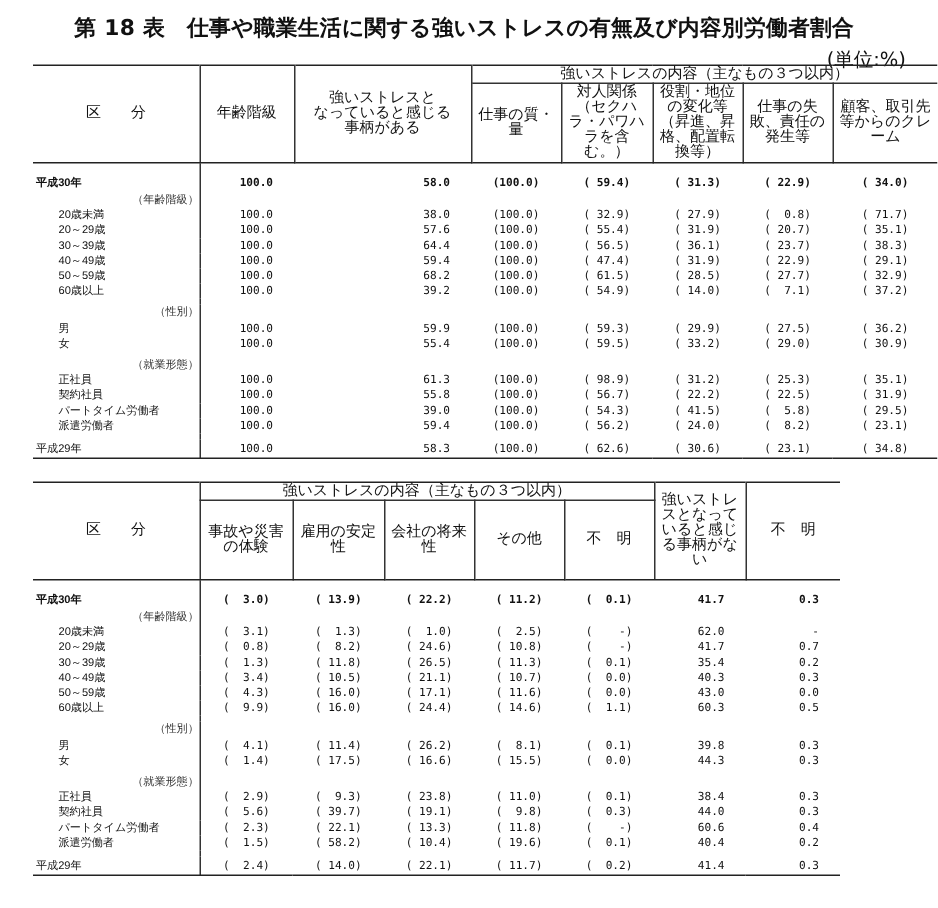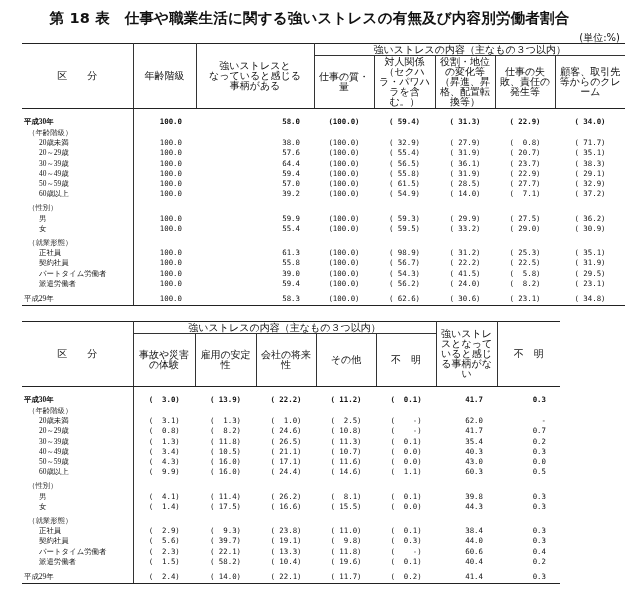--- a/index.html
+++ b/index.html
@@ -1,33 +1,33 @@
 <!DOCTYPE html>
 <html><head>
 <meta charset="utf-8">
 <style>
   html, body { margin: 0; padding: 0; background: #ffffff; }
   body { width: 625px; height: 605px; position: relative; overflow: hidden;
          font-family: "DejaVu Sans", "Liberation Sans", sans-serif; color: #111; }
   .title { position: absolute; top: 9px; left: 0; width: 619px; text-align: center;
            font-size: 14.5px; font-weight: bold; letter-spacing: 0.2px; }
-  .unit { position: absolute; top: 31px; right: 5px; font-size: 10px; }
+  .unit { position: absolute; top: 31px; right: 21px; font-size: 13px; }
   table { position: absolute; border-collapse: collapse; table-layout: fixed; font-size: 7.6px; }
   #t1 { left: 22px; top: 43px; width: 603px; }
   #t2 { left: 22px; top: 321px; width: 538px; }
   th { font-weight: normal; text-align: center; vertical-align: middle; padding: 0 1px;
        line-height: 10px; font-size: 10px; }
   .hdr-top { border-top: 1.5px solid #222; }
   .hdr-bottom th { border-bottom: 1.5px solid #222; }
   th.vr, td.vr { border-right: 1px solid #333; }
   th.bb { border-bottom: 1px solid #333; }
   td { padding: 0; height: 10.2px; line-height: 10.2px; white-space: pre; font-family: "DejaVu Sans Mono", "Liberation Mono", monospace; font-size: 7.4px; }
-  td.lbl { font-family: Liberation Serif, serif; font-size: 7.4px; padding-left: 2px; }
+  td.lbl { font-family: Liberation Sans, sans-serif; font-size: 7.4px; padding-left: 2px; }
   td.lbl.ind { padding-left: 17px; margin-top: 28px; }
-  td.lbl.grp { padding-left: 6px; color: #333; }
+  td.lbl.grp { padding-left: 6px; color: #333; text-align: right; }
   td.num { text-align: right; padding-right: 14px; }
   td.par { text-align: center; }
   tr.bold td { font-weight: bold; height: 13px; line-height: 13px; }
   tr.gap td { height: 4px; line-height: 4px; }
   tr.last td { border-bottom: 1.5px solid #222; height: 12px; line-height: 12px; }
   tr.first td { padding-top: 6px; }
 </style>
 </head>
 <body>
 
@@ -116,30 +116,30 @@
         <td class="par">( 36.1)</td>
         <td class="par">( 23.7)</td>
         <td class="par">( 38.3)</td>
         <td class="par">( 12.0)</td>
       </tr>
       <tr>
         <td class="lbl vr ind">40～49歳</td>
         <td class="num">100.0</td>
         <td class="num">59.4</td>
         <td class="par">(100.0)</td>
-        <td class="par">( 55.8)</td>
+        <td class="par">( 47.4)</td>
         <td class="par">( 31.9)</td>
         <td class="par">( 22.9)</td>
         <td class="par">( 29.1)</td>
         <td class="par">( 12.0)</td>
       </tr>
       <tr>
         <td class="lbl vr ind">50～59歳</td>
         <td class="num">100.0</td>
-        <td class="num">57.0</td>
+        <td class="num">68.2</td>
         <td class="par">(100.0)</td>
         <td class="par">( 61.5)</td>
         <td class="par">( 28.5)</td>
         <td class="par">( 27.7)</td>
         <td class="par">( 32.9)</td>
         <td class="par">( 14.8)</td>
       </tr>
       <tr>
         <td class="lbl vr ind">60歳以上</td>
         <td class="num">100.0</td>

